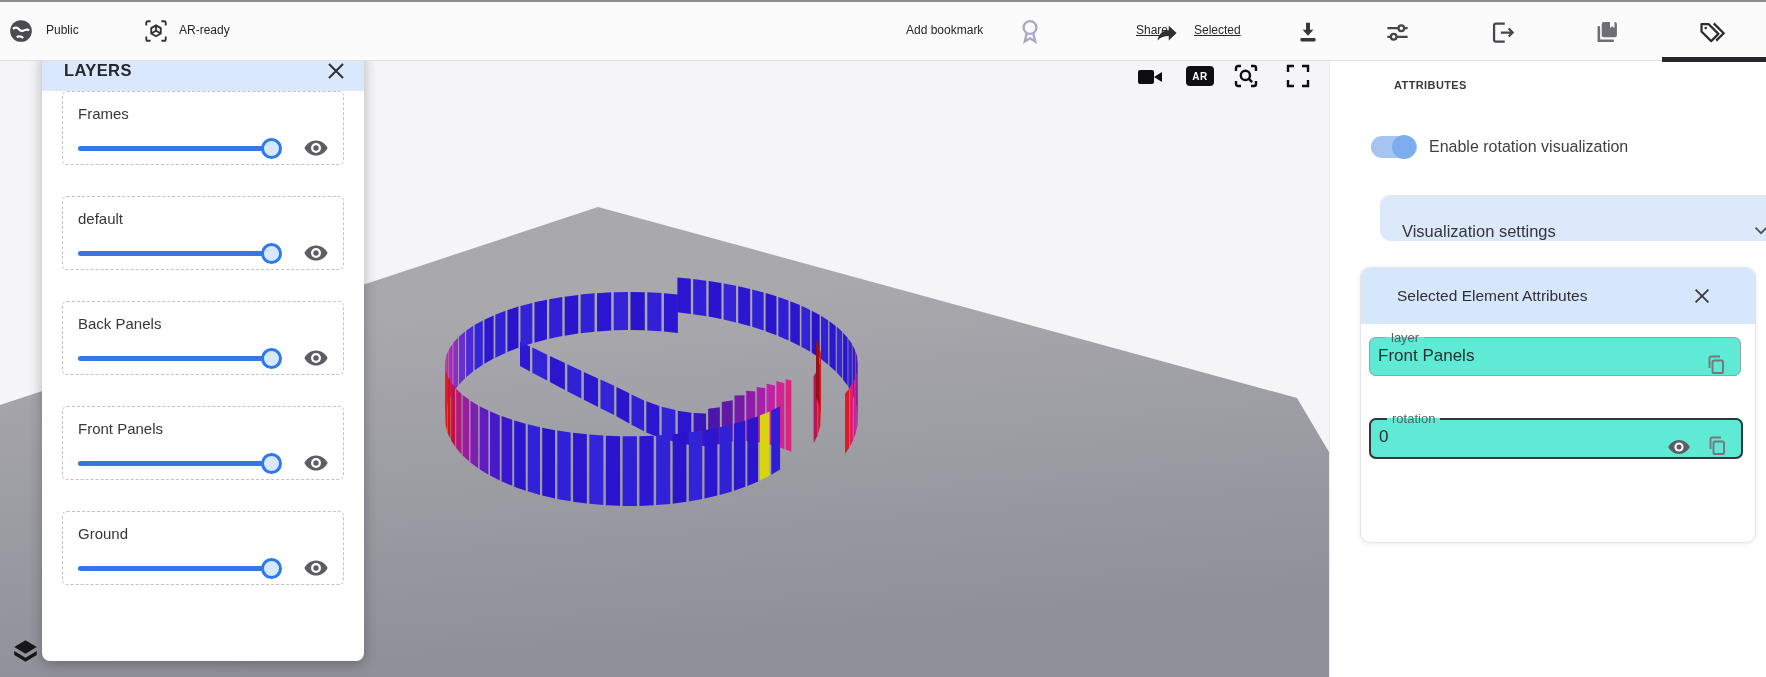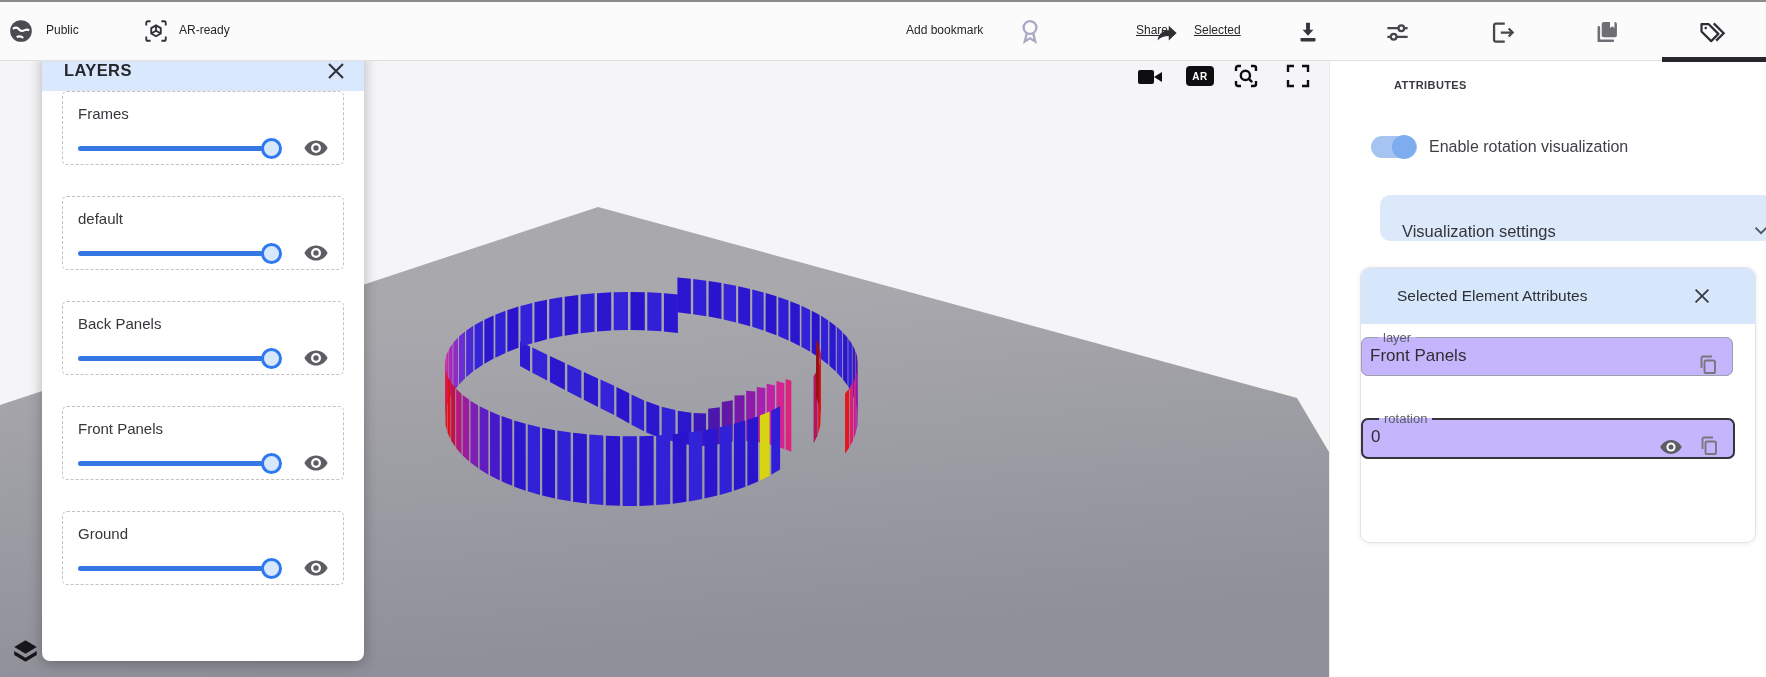--- a/index.html
+++ b/index.html
@@ -44,22 +44,22 @@
   .toggle .knob{position:absolute;left:21px;top:-1px;width:24px;height:24px;border-radius:50%;background:#7dacef;}
   .toggle-label{margin-left:12px;font-size:16px;color:#3f3f45;}
   .viz-bar{position:absolute;left:50px;top:134px;width:406px;height:46px;background:#dbe9fb;border-radius:10px;
            display:flex;align-items:flex-end;cursor:pointer;box-sizing:border-box;padding:0 14px 0 22px;}
   .viz-label{flex:1;font-size:16.5px;color:#35353b;}
   .sel-card{position:absolute;left:30px;top:206px;width:396px;height:276px;background:#fff;border:1px solid #e4e4e8;
             border-radius:10px;box-shadow:0 1px 5px rgba(0,0,0,.08);box-sizing:border-box;}
   .sel-header{height:56px;background:#d6e7fc;border-radius:9px 9px 0 0;display:flex;align-items:center;}
   .sel-title{font-size:15.5px;color:#2f2f34;margin-left:36px;flex:1;}
   .sel-close{width:22px;height:22px;margin-right:42px;cursor:pointer;}
-  fieldset.attr-field{position:absolute;left:0;width:362px;height:44px;border:1.4px solid #9ba1a8;border-radius:7px;
-            margin:0;padding:0 0 0 8px;background:#c4b5fd;}
+  fieldset.attr-field{position:absolute;left:8px;width:362px;height:44px;border:1.4px solid #9ba1a8;border-radius:7px;
+            margin:0;padding:0 0 0 8px;background:#5eead4;}
   fieldset.attr-field legend{font-size:13px;color:#5a5f66;margin-left:8px;padding:0 5px;}
   fieldset.field-layer{top:62px;}
   fieldset.field-rotation{top:143px;border:2px solid #35353b;}
   .field-value{font-size:17px;color:#2f2f33;margin-top:1px;}
   .field-ico{position:absolute;cursor:pointer;}
   
   svg{display:block;}
 </style>
 </head>
 <body>

